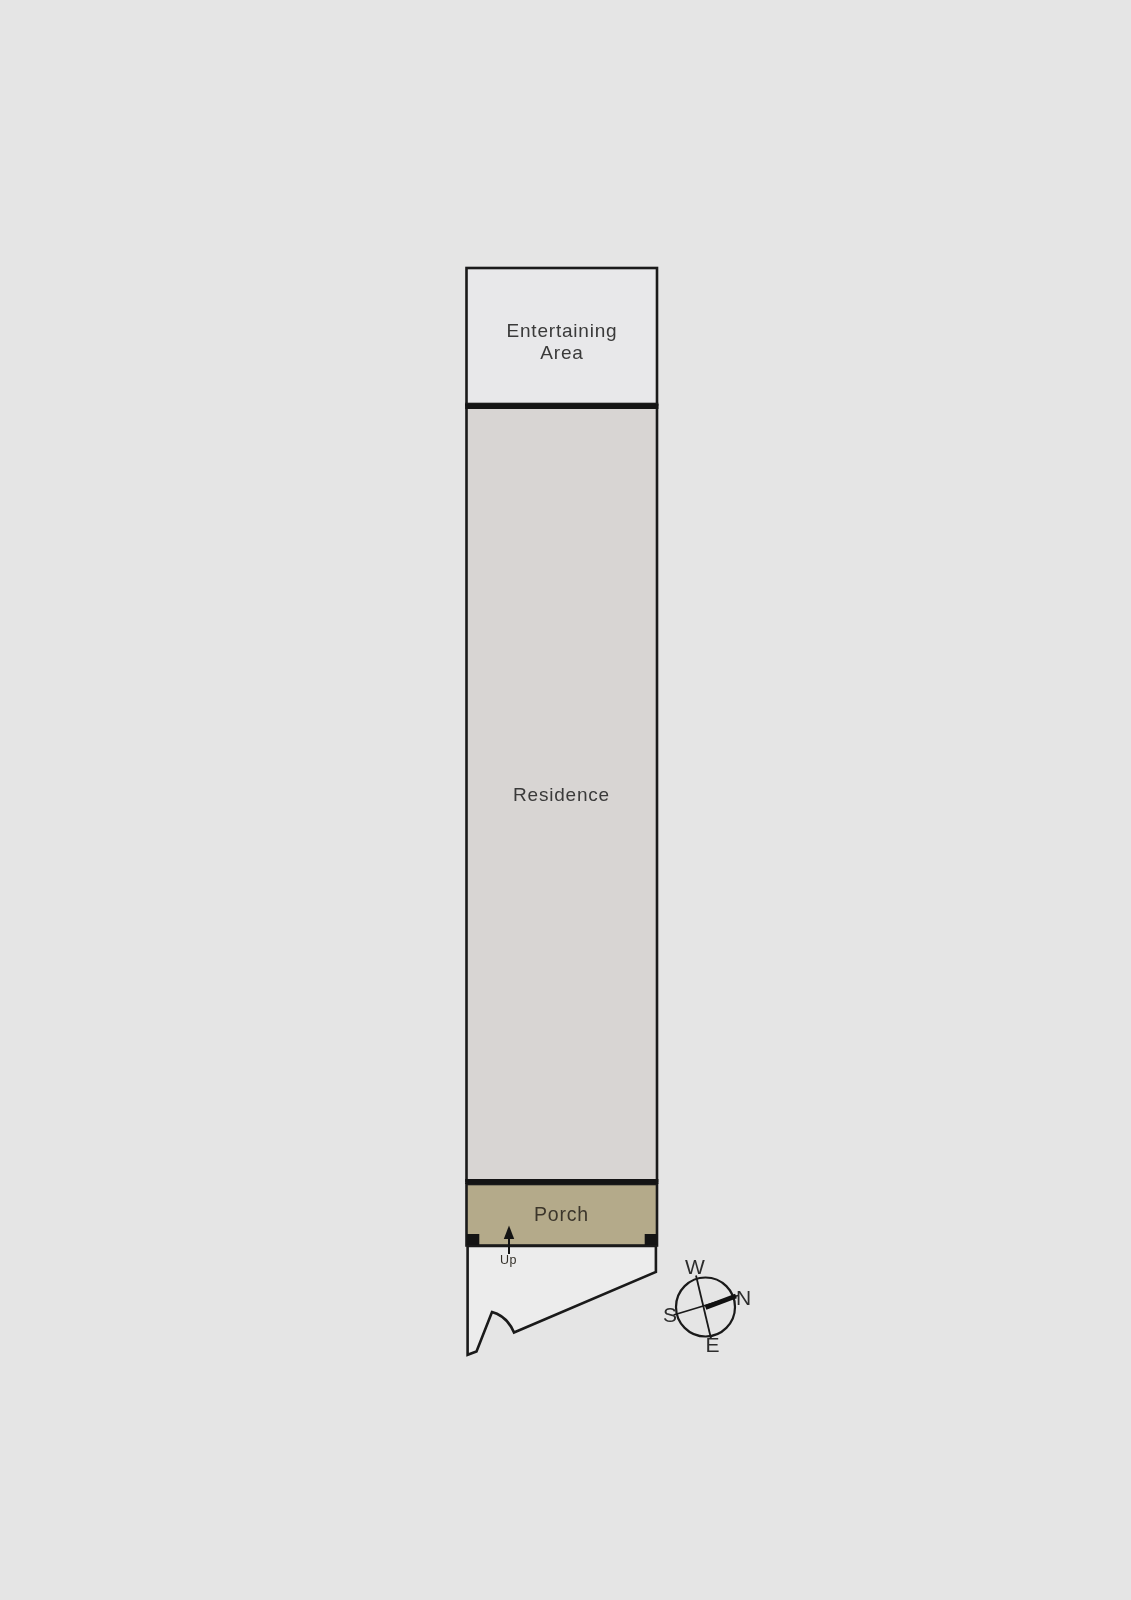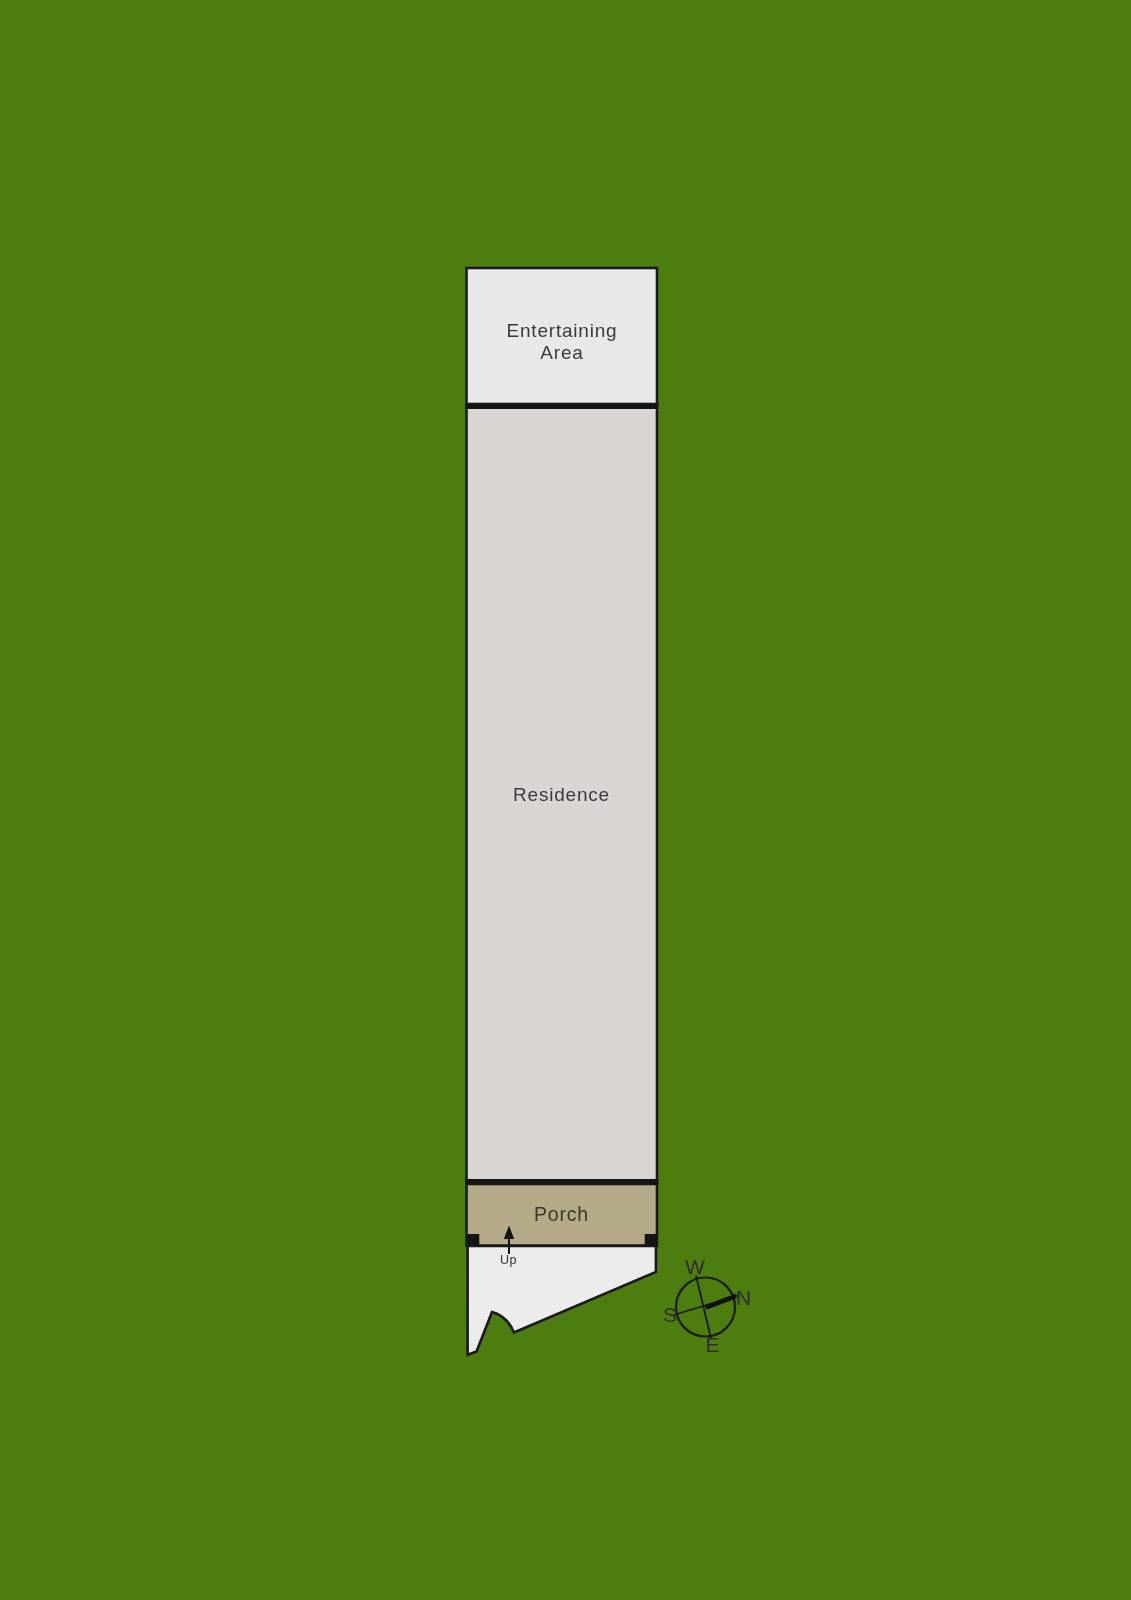--- a/index.html
+++ b/index.html
@@ -4,21 +4,21 @@
 <style>
   html, body {
     margin: 0;
     padding: 0;
     background: #ffffff;
   }
   .canvas {
     position: relative;
     width: 1131px;
     height: 1600px;
-    background: #4d7c0f;
+    background: #e5e5e5;
     overflow: hidden;
   }
   svg text {
     font-family: "Liberation Sans", sans-serif;
     fill: #3a3a3a;
   }
   .room-label {
     font-size: 19px;
     letter-spacing: 0.8px;
   }

